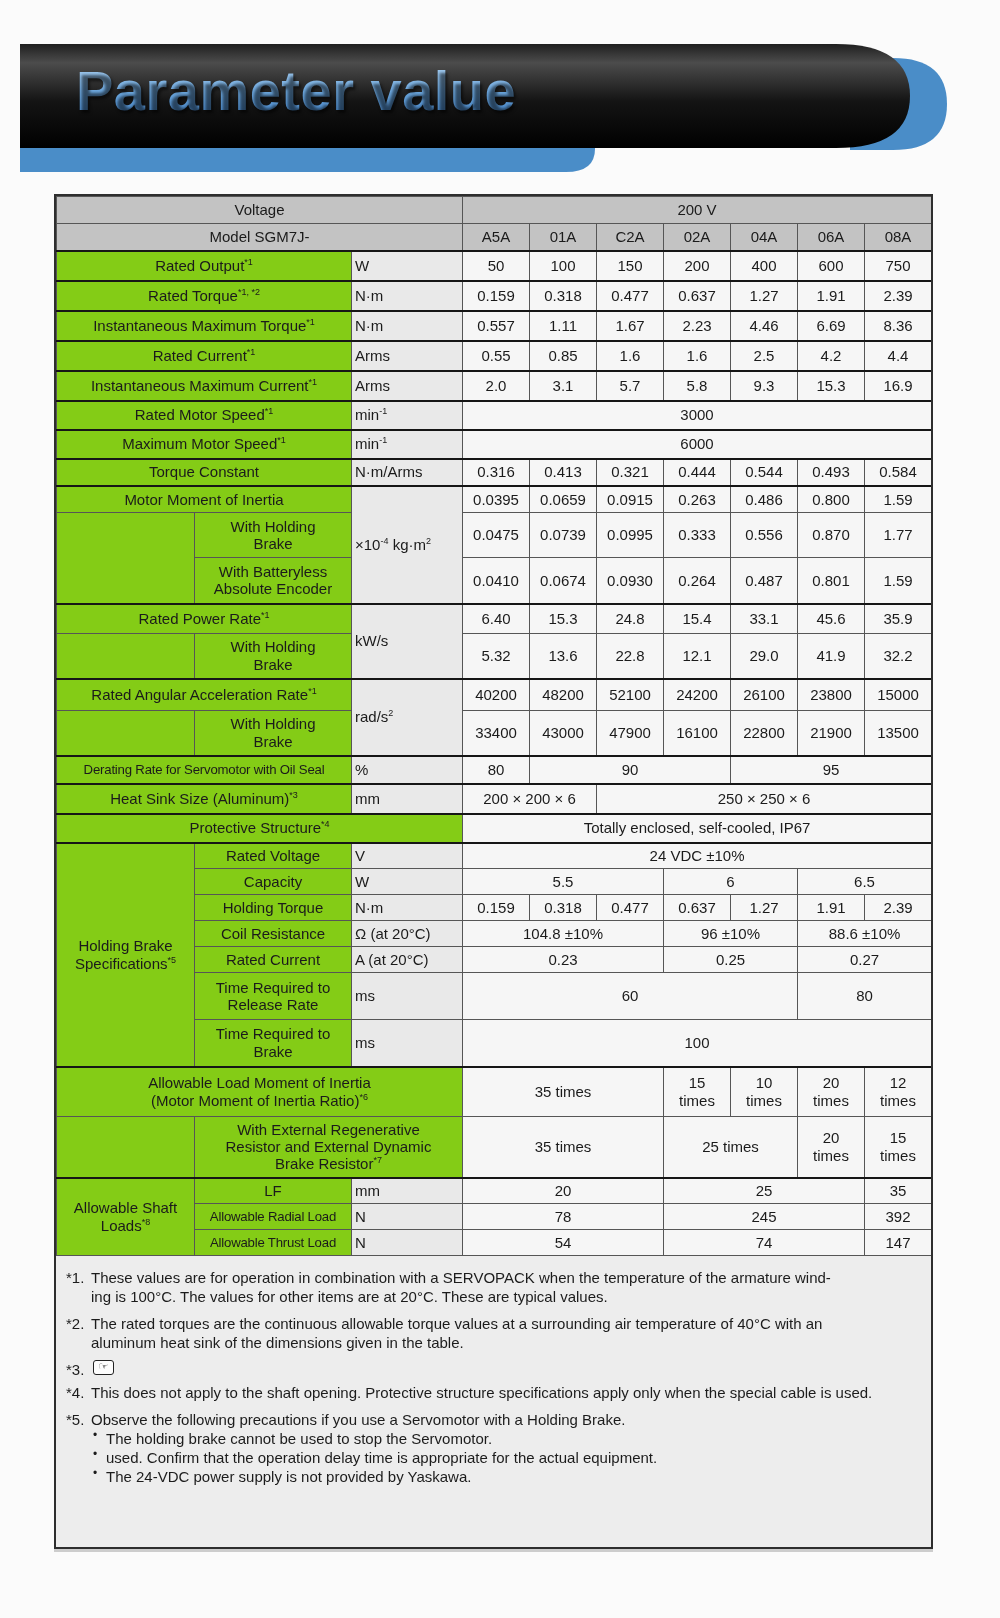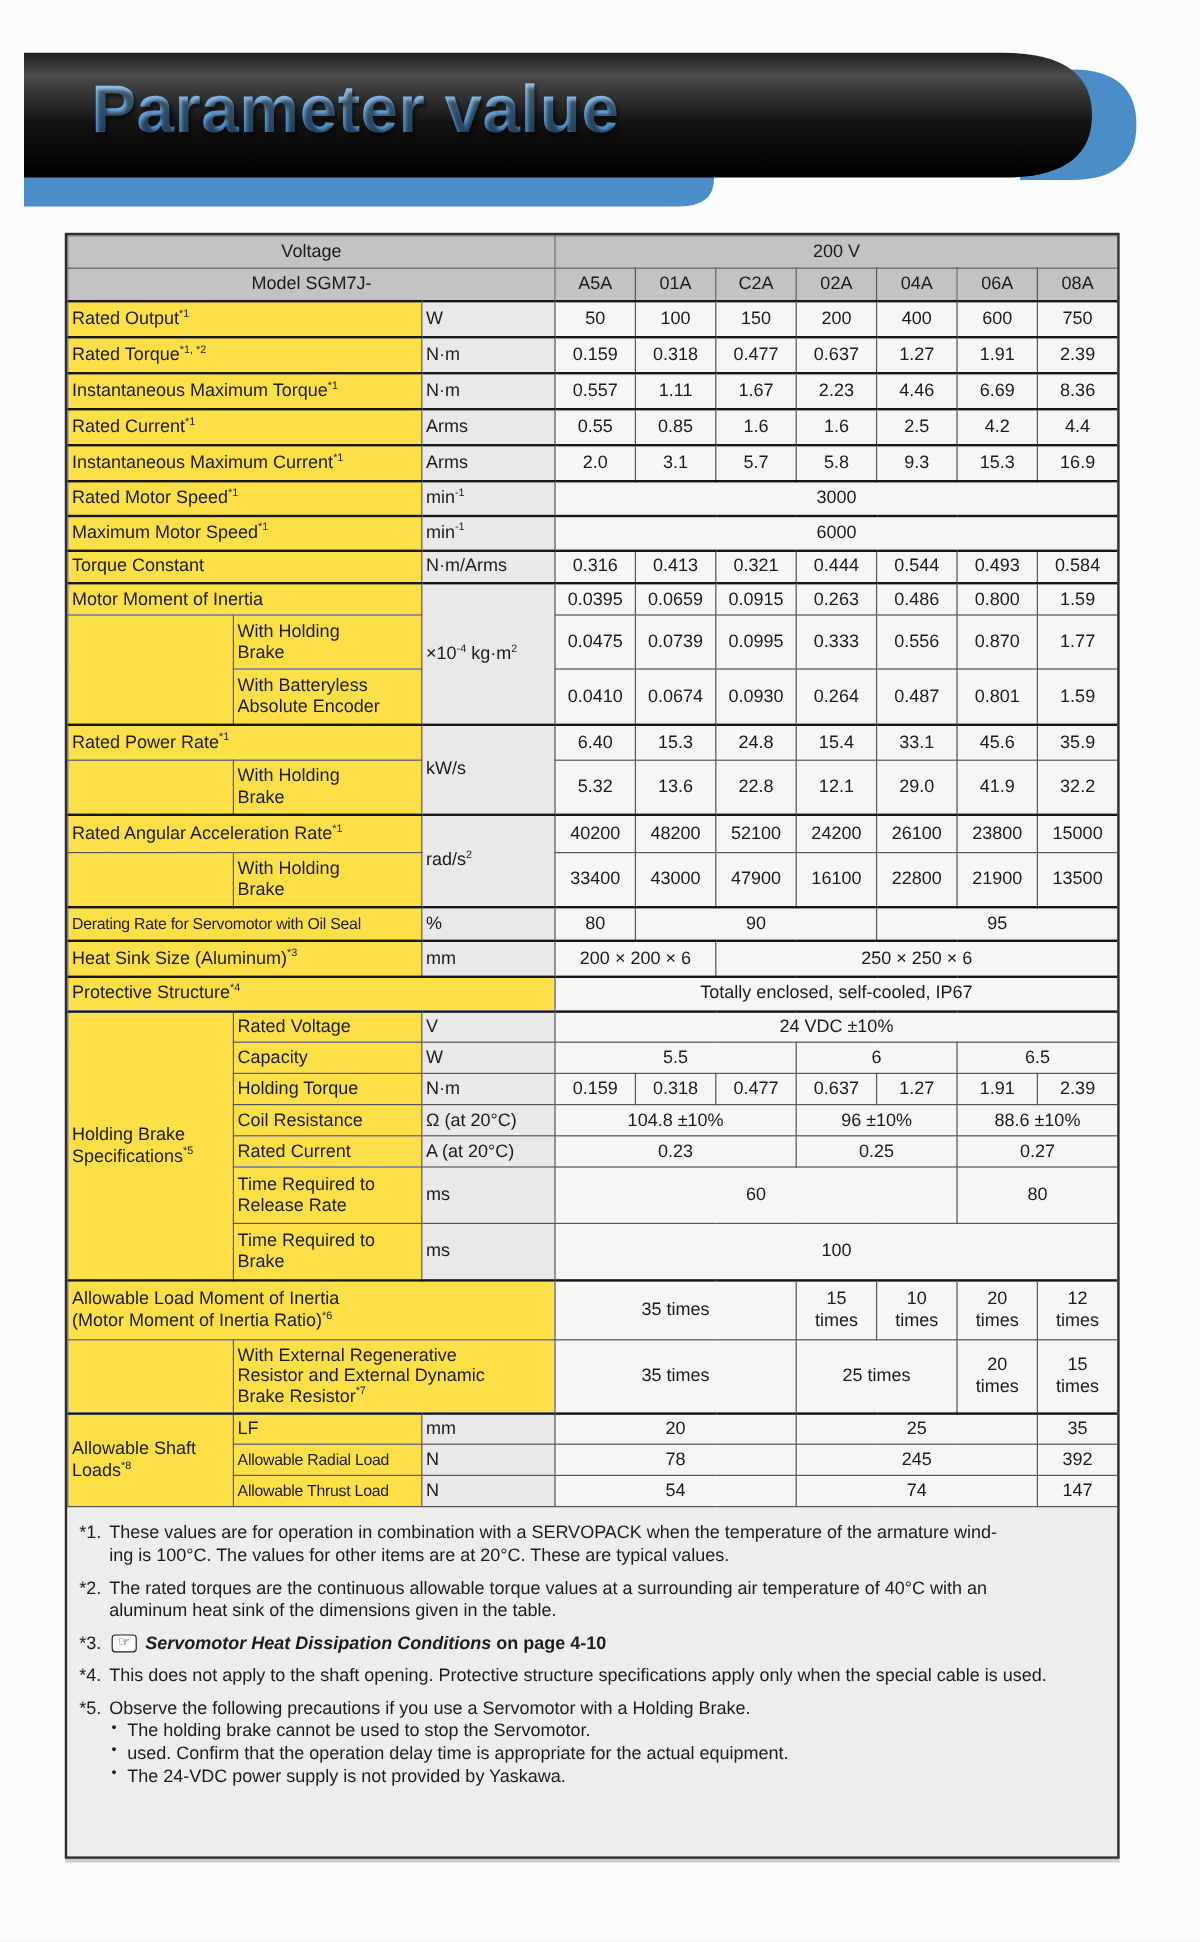--- a/index.html
+++ b/index.html
@@ -26,21 +26,21 @@
     box-sizing:border-box;border:2px solid #2e2e2e;background:#ededed;
     box-shadow:0 3px 0 rgba(0,0,0,0.18);
     overflow:hidden;
   }
   table.spec{border-collapse:collapse;table-layout:fixed;width:875px;font-size:15px;}
   table.spec td{
     border:1px solid #565656;vertical-align:middle;
     padding:1px 3px;overflow:hidden;line-height:1.16;
   }
   td.hdr{background:#c3c3c3;text-align:center;}
-  td.lbl{background:#fde047;text-align:left;padding-left:6px;}
+  td.lbl{background:#84cc16;text-align:center;padding-left:6px;}
   td.un{background:#e9e9e9;text-align:left;padding-left:7px;}
   td.vl{background:#f6f6f6;text-align:center;padding:1px 2px;}
   tr.grp > td{border-top:2px solid #161616;}
   td.ds{border-left:2px solid #161616;}
   td.nb{border-bottom:none;}
   td.nt{border-top:none;}
   td.cond{font-size:13.2px;letter-spacing:-0.2px;margin-left:12px;}
   sup{font-size:0.6em;line-height:0;}
   .tl{display:block;}
   
@@ -445,21 +445,20 @@
   </div>
   <div class="fn">
     <span class="fn-marker">*2.</span>
     <div>The rated torques are the continuous allowable torque values at a surrounding air temperature of 40°C with an</div>
     <div>aluminum heat sink of the dimensions given in the table.</div>
   </div>
   <div class="fn">
     <span class="fn-marker">*3.</span>
     <div class="fn-ref">
       <span class="ref-icon">☞</span>
-      <span><span class="rt">Servomotor Heat Dissipation Conditions</span> <span class="rr">on page 4-10</span></span>
     </div>
   </div>
   <div class="fn">
     <span class="fn-marker">*4.</span>
     <div class="cond-fn">This does not apply to the shaft opening. Protective structure specifications apply only when the special cable is used.</div>
   </div>
   <div class="fn">
     <span class="fn-marker">*5.</span>
     <div>Observe the following precautions if you use a Servomotor with a Holding Brake.</div>
     <div class="bul">

